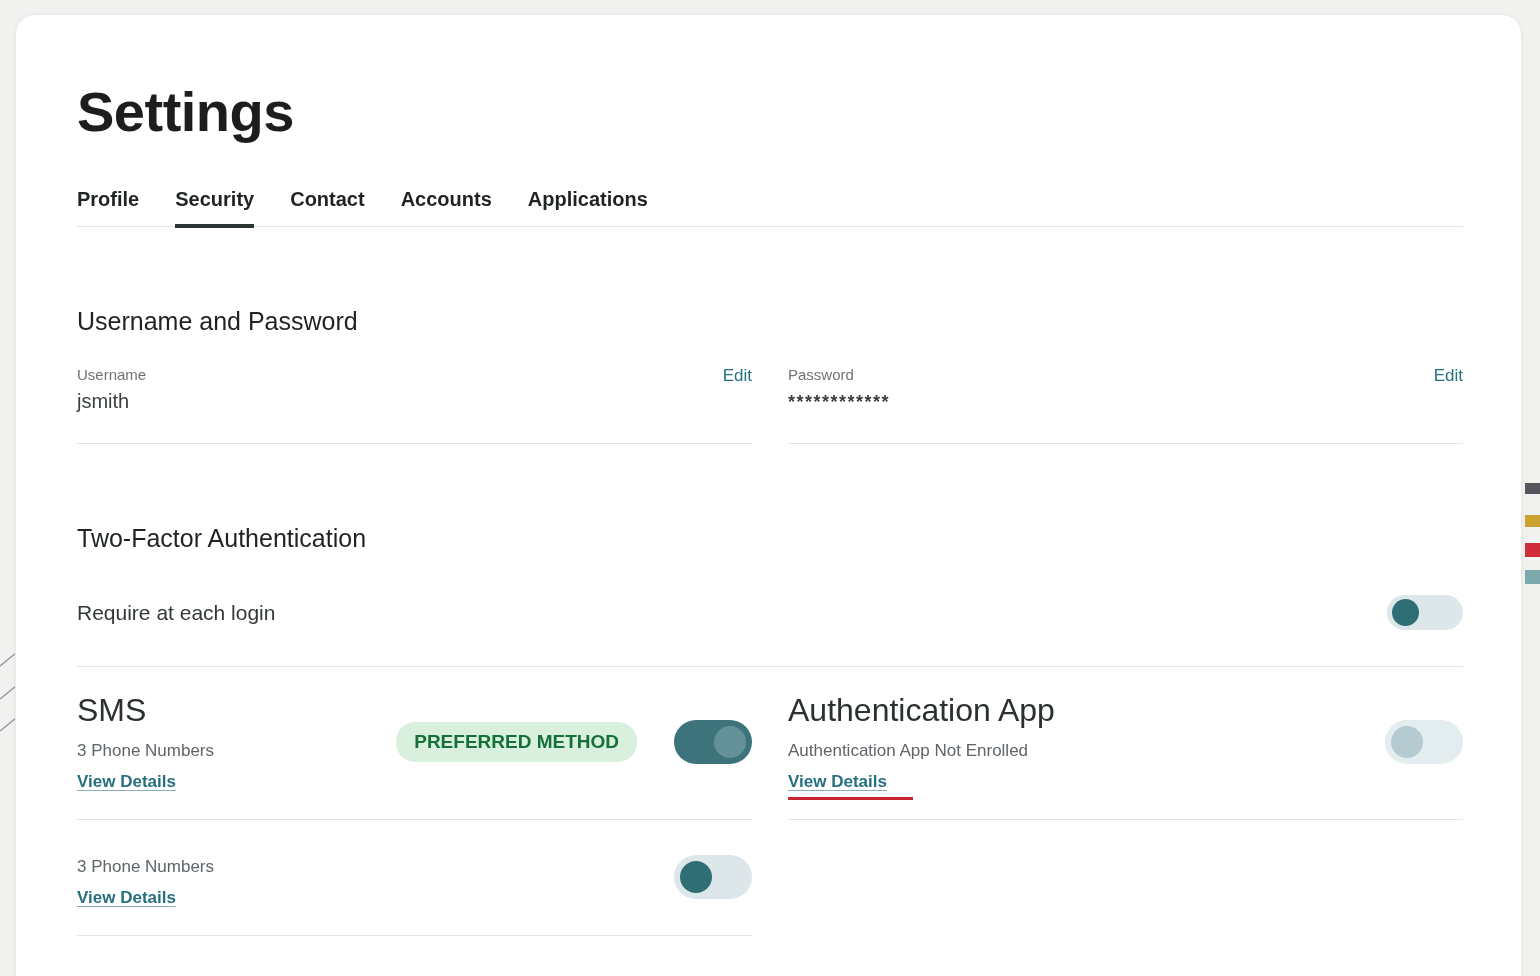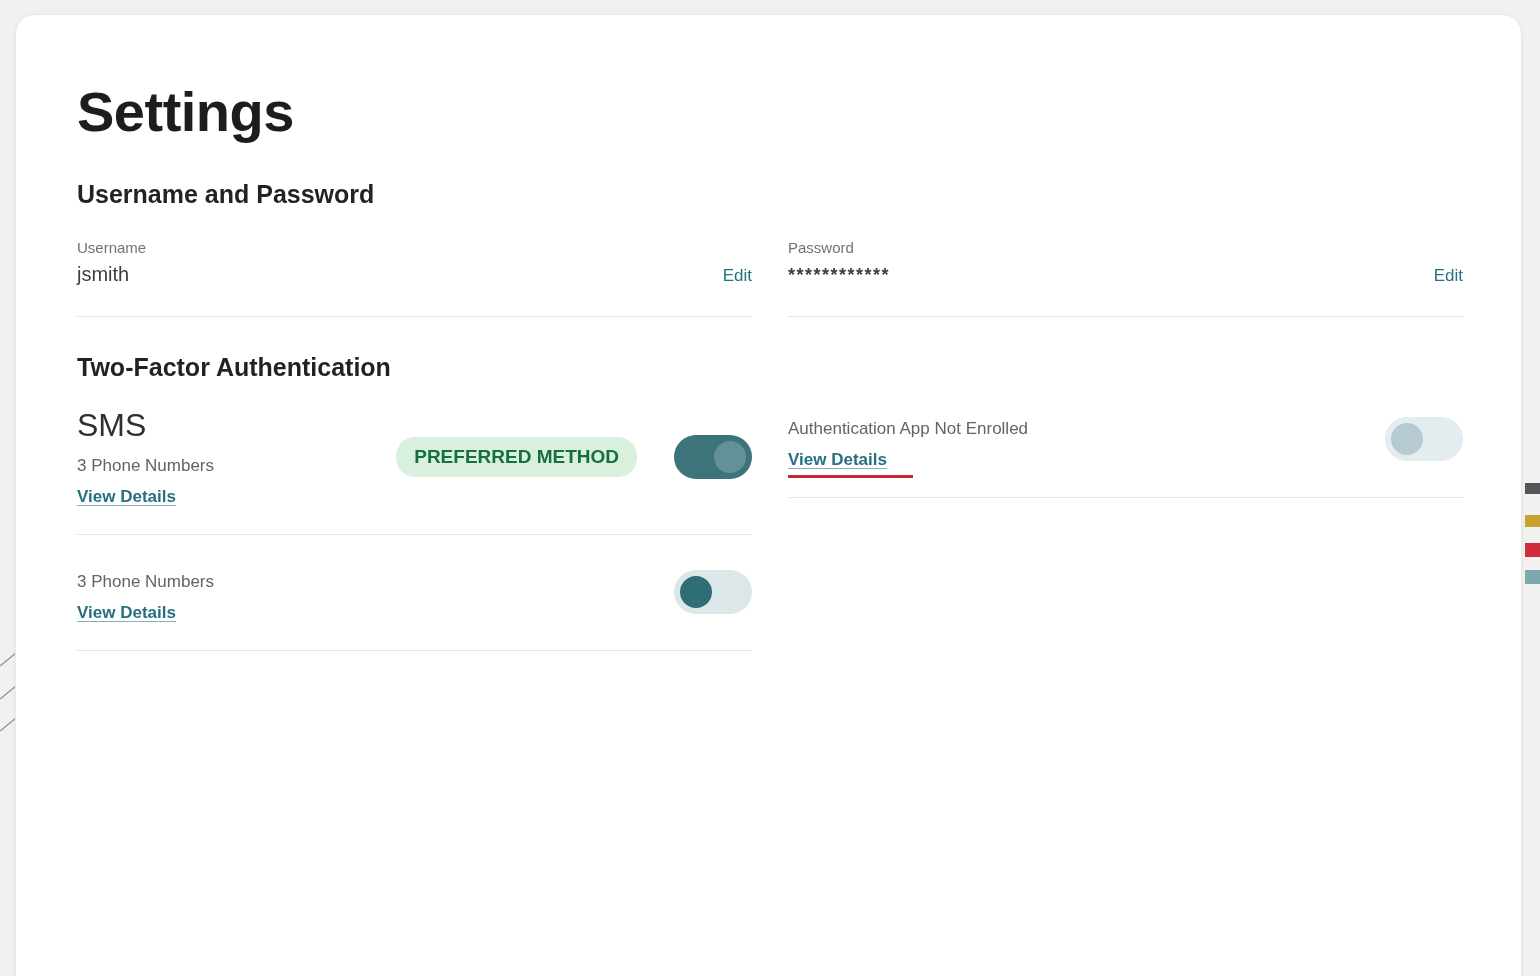--- a/index.html
+++ b/index.html
@@ -48,32 +48,32 @@
     font-size: 20px;
     font-weight: 700;
     color: #1f2324;
     padding-bottom: 13px;
     cursor: pointer;
   }
   .tab.active { border-bottom: 4px solid #2f3436; margin-bottom: -2px; }
 
   
   .section-heading {
-    margin-top: 36px;
+    margin-top: 80px;
     font-size: 25px;
-    font-weight: 700;
+    font-weight: 400;
     color: #1f2324;
   }
   .two-col { display: flex; gap: 36px; }
   .col { flex: 1; min-width: 0; }
 
   
   .cred-field {
     display: flex;
-    align-items: flex-end;
+    align-items: flex-start;
     justify-content: space-between;
     padding: 30px 0 30px;
     border-bottom: 1px solid #e4e4e2;
   }
   .f-label { font-size: 15px; color: #6d7377; }
   .f-value { font-size: 20px; color: #3a3f42; margin-top: 7px; }
   .f-value.password { font-size: 18px; letter-spacing: 1.5px; font-weight: 700; margin-top: 9px; }
   .edit-link { font-size: 17px; color: #26707f; cursor: pointer; text-decoration: none; }
 
   
@@ -163,20 +163,27 @@
 <div class="decor-bar dark"></div>
 <div class="decor-bar gold"></div>
 <div class="decor-bar red"></div>
 <div class="decor-bar teal"></div>
 
 <div class="card">
   <div class="content">
 
     <h1 class="page-title">Settings</h1>
 
+    <nav class="tabs">
+      <div class="tab">Profile</div>
+      <div class="tab active">Security</div>
+      <div class="tab">Contact</div>
+      <div class="tab">Accounts</div>
+      <div class="tab">Applications</div>
+    </nav>
 
     <section>
       <h2 class="section-heading">Username and Password</h2>
       <div class="two-col">
         <div class="col">
           <div class="cred-field">
             <div>
               <div class="f-label">Username</div>
               <div class="f-value">jsmith</div>
             </div>
@@ -191,20 +198,26 @@
             </div>
             <a class="edit-link">Edit</a>
           </div>
         </div>
       </div>
     </section>
 
     <section>
       <h2 class="section-heading">Two-Factor Authentication</h2>
 
+      <div class="require-row">
+        <div class="require-label">Require at each login</div>
+        <div class="toggle small" data-state="on-teal-left">
+          <div class="knob"></div>
+        </div>
+      </div>
 
       <div class="two-col">
         <div class="col">
 
           <div class="method">
             <div class="m-info">
               <div class="m-title">SMS</div>
               <div class="m-sub">3 Phone Numbers</div>
               <a class="m-link">View Details</a>
             </div>
@@ -222,20 +235,21 @@
             <div class="toggle" data-state="on-teal-left">
               <div class="knob"></div>
             </div>
           </div>
 
         </div>
         <div class="col">
 
           <div class="method">
             <div class="m-info">
+              <div class="m-title">Authentication App</div>
               <div class="m-sub">Authentication App Not Enrolled</div>
               <a class="m-link red-annotated">View Details</a>
             </div>
             <div class="toggle" data-state="off">
               <div class="knob"></div>
             </div>
           </div>
 
         </div>
       </div>

